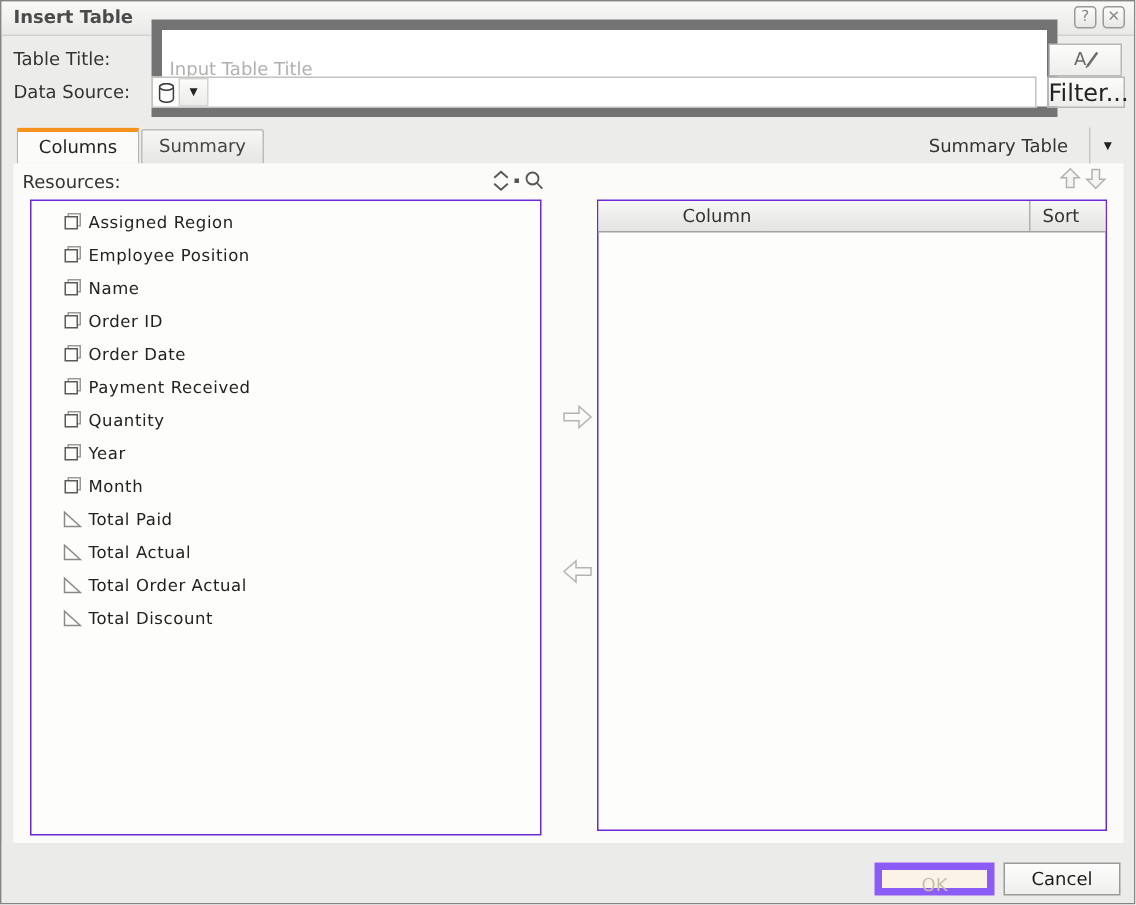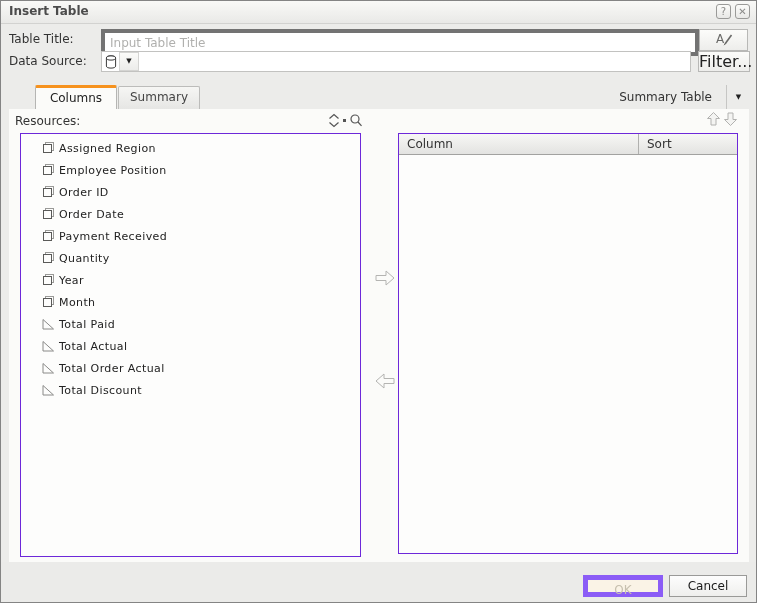--- a/index.html
+++ b/index.html
@@ -9,37 +9,37 @@
   
   .titlebar{position:absolute;left:0;top:0;right:0;height:22px;
     background:linear-gradient(#f9f9f7,#e9e9e7);border-bottom:1px solid #d2d2d0;}
   .title{position:absolute;left:8px;top:3px;font-weight:bold;color:#4b4b4b;}
   .tb-icons{position:absolute;right:6px;top:3px;display:flex;gap:4px;}
   .tb-btn{width:13px;height:13px;border:1px solid #9a9a98;border-radius:3px;
     background:linear-gradient(#fcfcfa,#e8e8e6);color:#8a8a88;font-size:10px;
     line-height:13px;text-align:center;cursor:default;}
   
   .lbl{position:absolute;color:#333;}
-  .txt-input{position:absolute;left:100px;top:28px;width:580px;height:19px;
-    border:4px solid #737373;background:#fff;padding:0 5px;font:inherit;color:#333;}
+  .txt-input{position:absolute;left:100px;top:12px;width:580px;height:19px;
+    border:7px solid #737373;background:#fff;padding:16px 5px;font:inherit;color:#333;}
   .txt-input::placeholder{color:#b0b0ae;opacity:1;}
   .sq-btn{position:absolute;border:1px solid #b8b8b6;
     background:linear-gradient(#fcfcfa,#ededeb);text-align:center;cursor:default;}
   .font-btn{left:698px;top:28px;width:47px;height:19px;padding-top:1px;}
   .filter-btn{left:697px;top:50px;width:50px;height:19px;font-size:16px;color:#222;line-height:19px;}
   .combo{position:absolute;left:100px;top:50px;width:588px;height:19px;
     border:1px solid #c2c2c0;background:#fff;display:flex;align-items:center;}
   .combo .db{margin-left:3px;margin-right:1px;display:inline-flex;}
   .combo .val{flex:1;color:#1a1a1a;}
   .combo .dd{width:18px;height:17px;margin:0 1px;border:1px solid #d4d4d2;
     background:linear-gradient(#fbfbf9,#ececea);text-align:center;font-size:7px;
     line-height:17px;color:#222;cursor:default;}
   
   .tabstrip{position:absolute;left:0;top:84px;right:0;height:24px;}
-  .tab{position:absolute;box-sizing:border-box;text-align:center;cursor:default;margin-left:24px;}
+  .tab{position:absolute;box-sizing:border-box;text-align:center;cursor:default;}
   .tab.active{left:10px;width:82px;top:0;height:24px;background:#fbfbf9;
     border:1px solid #b5b5b3;border-bottom:none;border-top:3px solid #f6921e;
     border-radius:2px 2px 0 0;line-height:20px;color:#222;z-index:2;}
   .tab.inactive{left:93px;width:82px;top:1px;height:23px;
     background:linear-gradient(#f6f6f4,#e6e6e4);border:1px solid #bcbcba;
     border-bottom:none;border-radius:2px 2px 0 0;line-height:21px;color:#444;}
   .sum-dd{position:absolute;right:6px;top:0;height:24px;display:flex;align-items:center;cursor:default;}
   .sum-dd .sd-label{color:#333;margin-right:14px;}
   .sum-dd .sd-sep{width:1px;height:24px;background:#c6c6c4;}
   .sum-dd .sd-arrow{width:23px;text-align:center;font-size:7px;color:#222;}
@@ -52,21 +52,21 @@
   .dot{width:3px;height:3px;background:#555;margin-bottom:1px;}
   .panel{position:absolute;top:24px;height:419px;border:1px solid #6d28d9;background:#fdfdfc;}
   .panel.left{left:11px;width:339px;padding-top:3px;box-sizing:content-box;overflow:hidden;}
   .panel.right{left:389px;width:338px;display:flex;flex-direction:column;}
   .res-item{display:flex;align-items:center;height:22px;padding-left:20px;cursor:default;}
   .res-item .ficon{display:inline-flex;margin-right:4px;}
   .res-label{font-size:11px;letter-spacing:.4px;color:#222;}
   .grid-head{display:flex;height:20px;background:linear-gradient(#f7f7f5,#e3e3e1);
     border-bottom:1px solid #a2a2a0;font-size:12px;color:#333;}
   .gh-cell{line-height:20px;padding-left:8px;box-sizing:border-box;}
-  .gh-col{width:240px;border-right:1px solid #b0b0ae;}
+  .gh-col{width:240px;border-right:1px solid #b0b0ae;margin-left:48px;}
   .gh-sort{flex:1;}
   .updown{position:absolute;left:697px;top:2px;display:flex;gap:2px;}
   .xfer{position:absolute;left:363px;width:26px;text-align:center;cursor:default;}
   .xfer.to{top:160px;} .xfer.back{top:263px;}
   
   .footer{position:absolute;left:0;right:0;bottom:0;top:561px;background:#ebebe9;}
   .btn{position:absolute;top:13px;height:22px;box-sizing:border-box;text-align:center;
     line-height:20px;font-size:12px;cursor:default;}
   .ok{left:582px;width:80px;background:#faf3e6;border:5px solid #8b5cf6;color:#c6bfae;text-align:center;}
   .cancel{left:668px;width:78px;background:linear-gradient(#fdfdfd,#efefed);
@@ -168,20 +168,30 @@
     <span class="ficon icon-dim">
       <svg width="14" height="14" viewBox="0 0 14 14">
         <rect x="4.5" y="1.5" width="8" height="8" fill="none" stroke="#9a9a98"></rect>
         <rect x="2.5" y="3.5" width="8" height="8" fill="#fdfdfc" stroke="#5a5a58"></rect>
       </svg>
     </span>
 
     <span class="res-label">Employee Position</span>
   </div>
 
+  <div class="res-item">
+    <span class="ficon icon-dim">
+      <svg width="14" height="14" viewBox="0 0 14 14">
+        <rect x="4.5" y="1.5" width="8" height="8" fill="none" stroke="#9a9a98"></rect>
+        <rect x="2.5" y="3.5" width="8" height="8" fill="#fdfdfc" stroke="#5a5a58"></rect>
+      </svg>
+    </span>
+
+    <span class="res-label">Name</span>
+  </div>
 
   <div class="res-item">
     <span class="ficon icon-dim">
       <svg width="14" height="14" viewBox="0 0 14 14">
         <rect x="4.5" y="1.5" width="8" height="8" fill="none" stroke="#9a9a98"></rect>
         <rect x="2.5" y="3.5" width="8" height="8" fill="#fdfdfc" stroke="#5a5a58"></rect>
       </svg>
     </span>
 
     <span class="res-label">Order ID</span>

